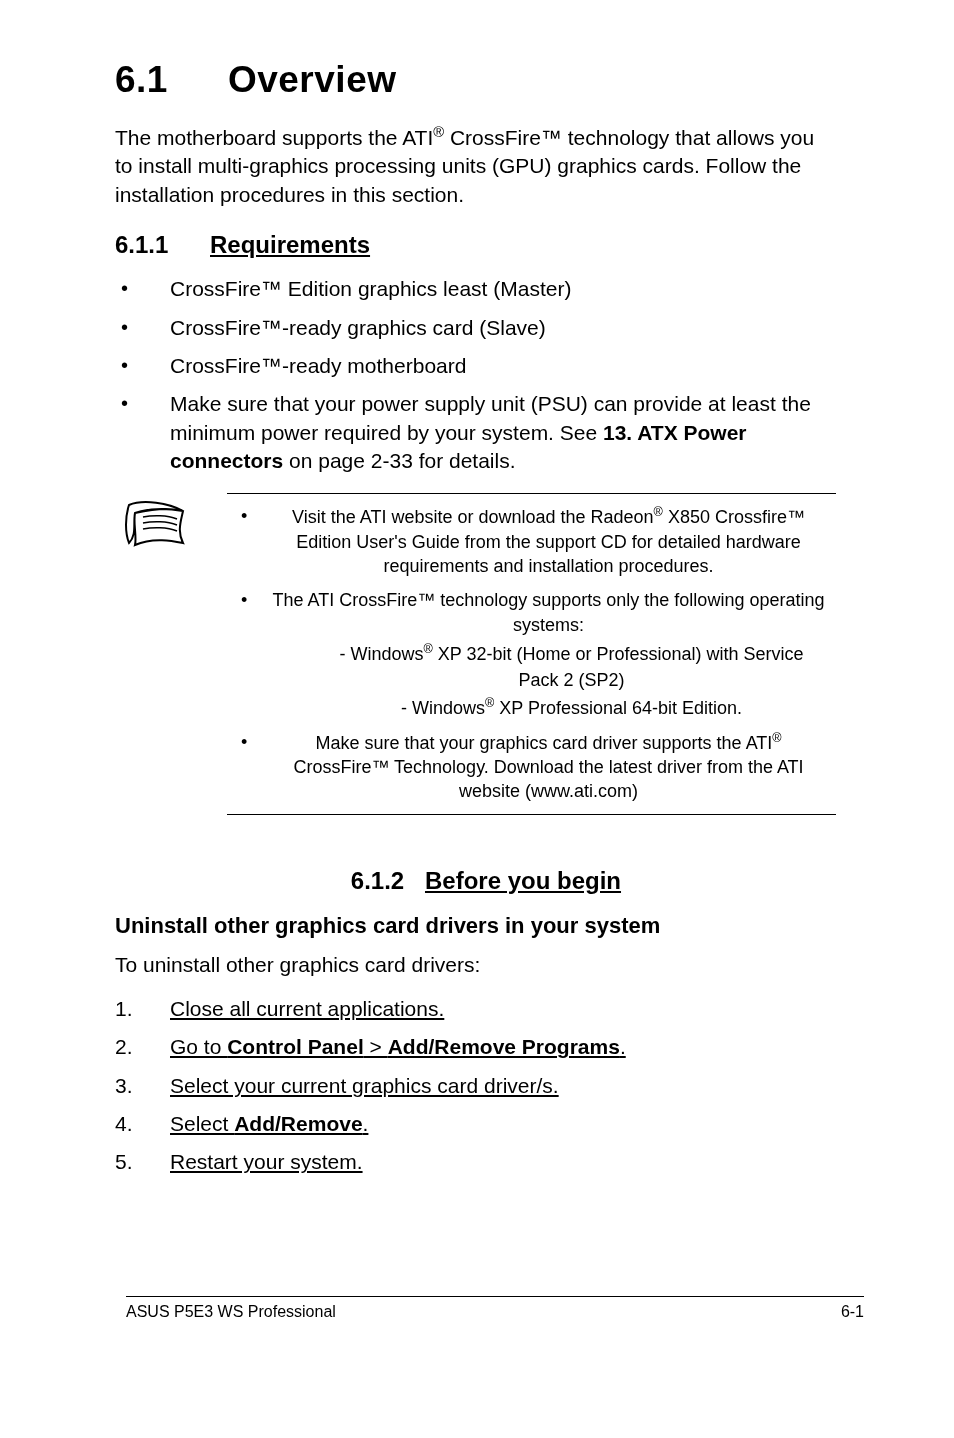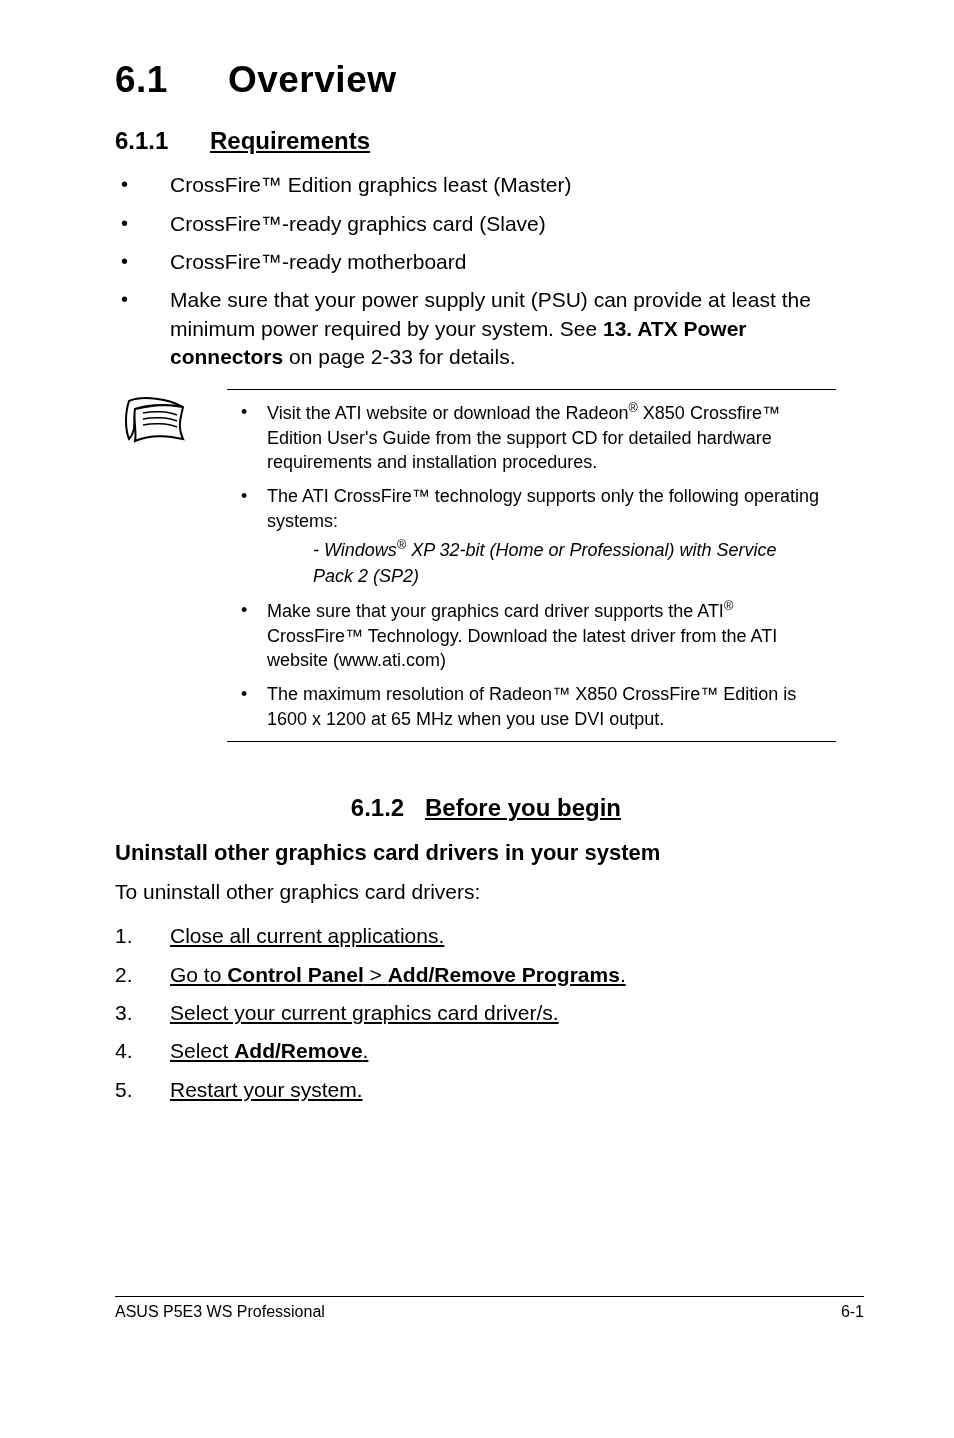--- a/index.html
+++ b/index.html
@@ -93,61 +93,65 @@
     border-top: 1px solid #000;
     border-bottom: 1px solid #000;
     padding: 10px 6px 10px 0;
     font-size: 18px;
     line-height: 1.35;
   }
   .note-content ul {
     list-style: none;
     padding: 0;
     margin: 0;
+    text-align: center;
   }
   .note-content > ul > li {
     position: relative;
     padding-left: 40px;
     margin-bottom: 10px;
   }
   .note-content > ul > li::before {
     content: "•";
     position: absolute;
     left: 14px;
     top: 0;
   }
   .note-content > ul > li:last-child { margin-bottom: 0; }
   .subdash {
     margin: 4px 0 0 46px;
     font-size: 18px;
   }
-  .subdash div { text-indent: -11px; padding-left: 11px; margin-bottom: 2px; font-style: italic; }
+  .subdash div { text-indent: -11px; padding-left: 11px; margin-bottom: 2px; }
   .footer {
     position: absolute;
-    left: 115px;
+    left: 126px;
     right: 90px;
     bottom: 48px;
     border-top: 1px solid #000;
     padding-top: 4px;
     font-size: 16px;
     display: flex;
     justify-content: space-between;
   }
   .sup { font-size: 0.7em; vertical-align: super; }
   b { font-weight: bold; }
 </style>
 </head>
 <body>
 
 <div class="page">
 
   <h1 class="h1">
     <span>6.1</span><span class="tab"></span><span>Overview</span>
   </h1>
 
+  <p class="para">
+    <span>The motherboard supports the ATI</span><span class="sup">®</span><span> CrossFire™ technology that allows you to install multi-graphics processing units (GPU) graphics cards. Follow the installation procedures in this section.</span>
+  </p>
 
   <h2 class="h2">
     <span class="num">6.1.1</span><span>Requirements</span>
   </h2>
 
   <ul class="bullets">
     <li><span>CrossFire™ Edition graphics least (Master)</span></li>
     <li><span>CrossFire™-ready graphics card (Slave)</span></li>
     <li><span>CrossFire™-ready motherboard</span></li>
     <li>
@@ -166,27 +170,25 @@
     <div class="note-content">
       <ul>
         <li>
           <span>Visit the ATI website or download the Radeon</span><span class="sup">®</span><span> X850 Crossfire™ Edition User's Guide from the support CD for detailed hardware requirements and installation procedures.</span>
         </li>
         <li>
           <span>The ATI CrossFire™ technology supports only the following operating systems:</span>
           <div class="subdash">
             <div><span>- Windows</span><span class="sup">®</span><span> XP 32-bit  (Home or Professional) with Service</span></div>
             <div style="text-indent:0;padding-left:0;"><span>  Pack 2 (SP2)</span></div>
+            <div><span>- Windows</span><span class="sup">®</span><span> XP Professional 64-bit Edition.</span></div>
           </div>
         </li>
         <li>
           <span>Make sure that your graphics card driver supports the ATI</span><span class="sup">®</span><span> CrossFire™ Technology. Download the latest driver from the ATI website (www.ati.com)</span>
-        </li>
-        <li>
-          <span>The maximum resolution of Radeon™ X850 CrossFire™ Edition is 1600 x 1200 at 65 MHz when you use DVI output.</span>
         </li>
       </ul>
     </div>
   </div>
 
   <h2 class="h2" style="margin-top:50px;text-align:center;">
     <span class="num">6.1.2</span><span>Before you begin</span>
   </h2>
 
   <div class="h3">Uninstall other graphics card drivers in your system</div>

